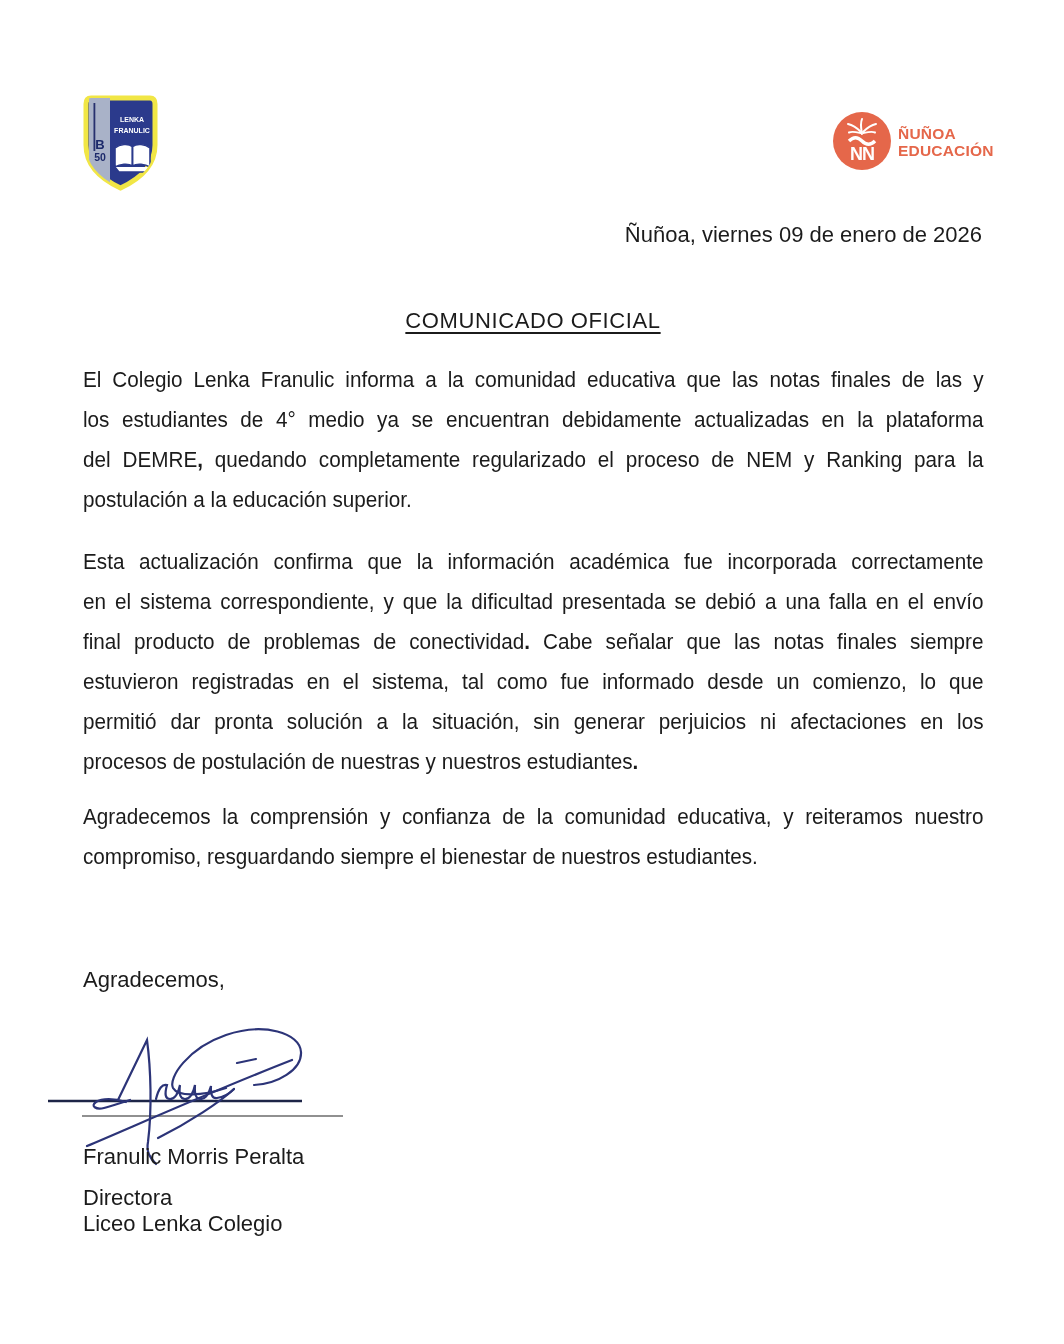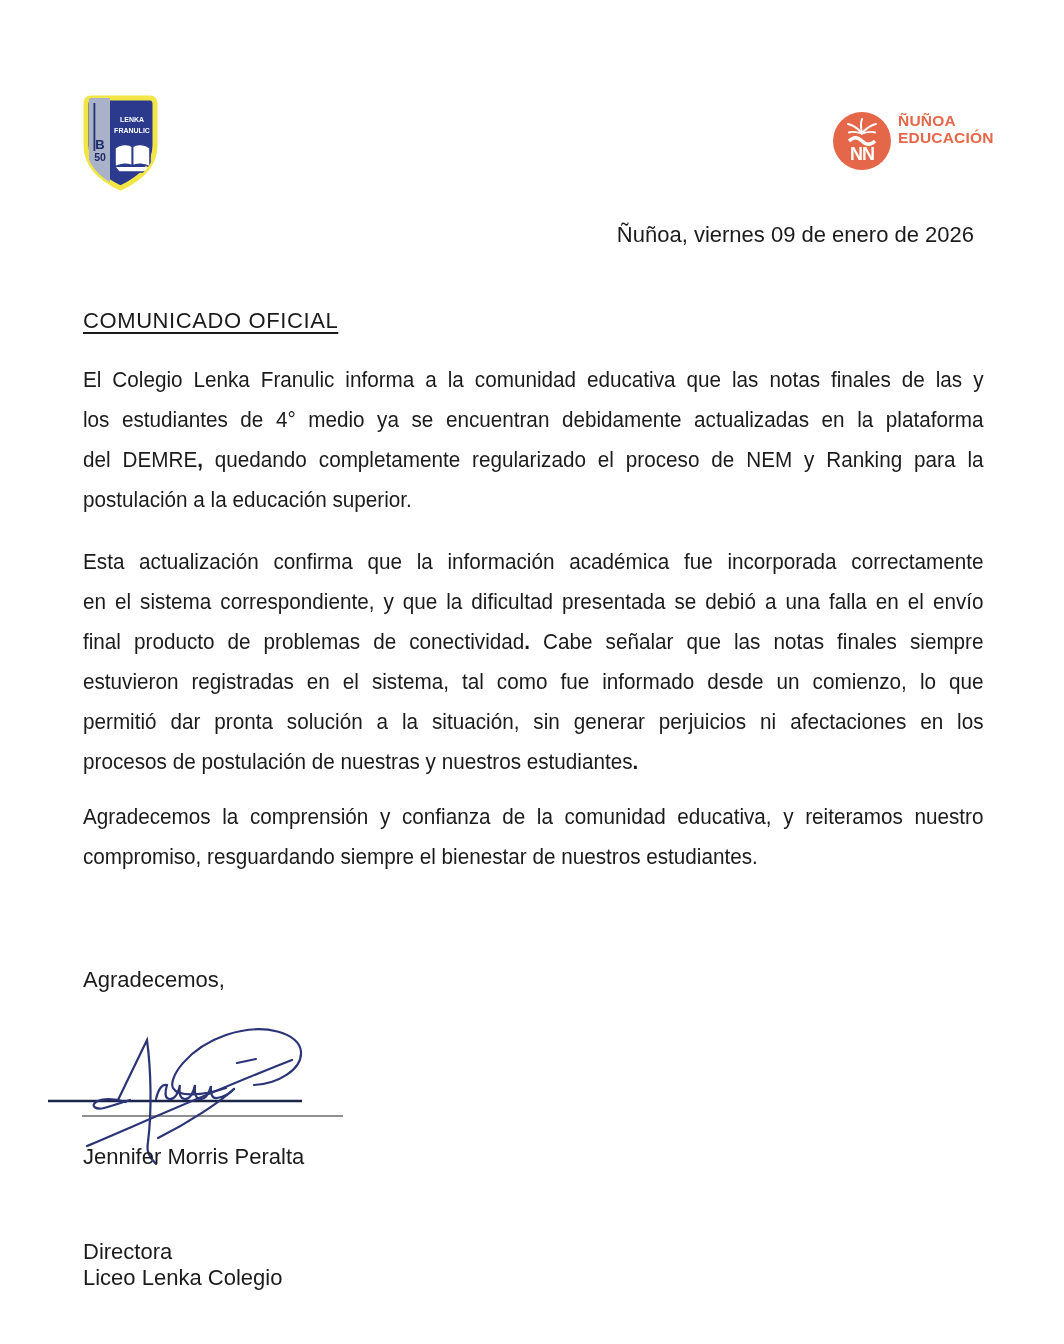--- a/index.html
+++ b/index.html
@@ -4,40 +4,40 @@
 <style>
   html,body{margin:0;padding:0;background:#ffffff;}
   .page{
     position:relative;width:1064px;height:1344px;background:#ffffff;
     font-family:"Liberation Sans","DejaVu Sans",sans-serif;color:#1b1b1b;overflow:hidden;
   }
   
   .crest{position:absolute;left:82px;top:95px;width:77px;height:97px;}
   .muni{position:absolute;left:833px;top:112px;display:flex;align-items:flex-start;}
   .muni svg{width:58px;height:58px;display:block;}
-  .muni-words{margin-left:7px;color:#e5674a;font-weight:bold;
+  .muni-words{margin-left:7px;margin-top:13px;color:#e5674a;font-weight:bold;
     font-size:15.5px;line-height:17px;letter-spacing:.2px;}
   
-  .date-line{position:absolute;top:222px;left:8px;width:966px;text-align:right;
+  .date-line{position:absolute;top:222px;left:16px;width:966px;text-align:right;
     font-size:22px;line-height:26px;}
-  .doc-title{position:absolute;top:308px;left:83px;width:900px;text-align:left;
+  .doc-title{position:absolute;top:308px;left:83px;width:900px;text-align:center;
     font-size:22px;letter-spacing:.6px;}
   .doc-title span{text-decoration:underline;text-decoration-thickness:2px;text-underline-offset:4px;}
   .para{position:absolute;left:83px;width:958px;transform:scaleX(0.94);
     transform-origin:left top;font-size:22px;}
   .para[data-para="0"]{top:360px;}
   .para[data-para="1"]{top:542px;}
   .para[data-para="2"]{top:797px;}
   .bline{line-height:40px;text-align:justify;text-align-last:justify;white-space:nowrap;}
   .bline.last{text-align-last:left;}
   .bline strong{font-weight:700;}
   .salutation{position:absolute;left:83px;top:967px;font-size:22px;line-height:26px;}
   .sig-svg{position:absolute;left:30px;top:1000px;width:330px;height:175px;pointer-events:none;}
   .signer-name{position:absolute;left:83px;top:1144px;font-size:22px;line-height:26px;}
-  .signer-role{position:absolute;left:83px;top:1239px;font-size:22px;line-height:26px;}
+  .signer-role{position:absolute;left:83px;top:1185px;font-size:22px;line-height:26px;}
 </style>
 </head>
 <body>
 
 <div class="page">
 
   <svg class="crest" viewBox="0 0 77 97">
     <defs>
       <clipPath id="shieldClip">
         <path d="M9 3 H68 Q73 3 73 9 V50 Q73 77 38.5 93 Q4 77 4 50 V9 Q4 3 9 3 Z"></path>
@@ -113,19 +113,19 @@
       <path d="M196 88 C 172 96, 148 97, 143 88 C 138 78, 158 48, 196 35 C 234 22, 270 33, 271 52 C 272 70, 247 84, 224 85"></path>
       <path d="M207 63 L 226 59"></path>
       <path d="M126 99 Q130 83 137 85 Q133 99 140 99 Q147 99 150 85 Q148 99 155 99 Q162 99 165 85 Q164 99 170 99 Q177 100 181 86 Q180 99 187 98 Q196 97 204 89"></path>
       <path d="M96 102 C 84 98, 72 98, 66 102 C 60 106, 66 110, 74 108 C 82 106, 90 103, 100 100"></path>
       <path d="M88 100 L 117 40 C 121 70, 122 110, 118 142 C 116 152, 120 158, 126 164"></path>
       <path d="M57 146 C 100 128, 180 92, 262 60"></path>
       <path d="M204 89 C 190 102, 160 122, 128 138"></path>
     </g>
   </svg>
 
-  <div class="signer-name">Jennifer Morris Peralta</div>
+  <div class="signer-name">Franulic Morris Peralta</div>
   <div class="signer-role">
     <div>Directora</div>
     <div>Liceo Lenka Colegio</div>
   </div>
 
 </div>
 
 </body></html>

